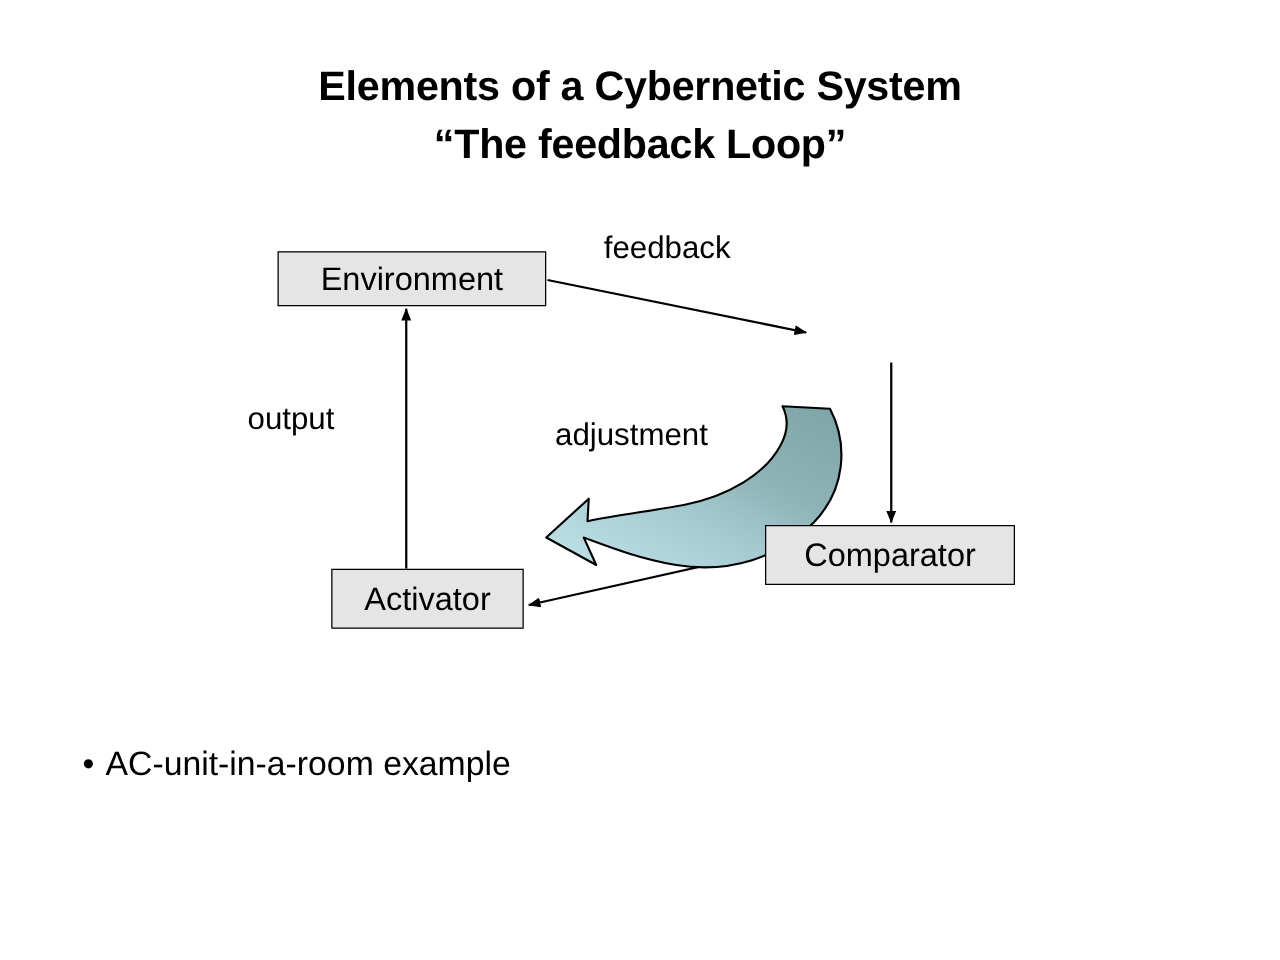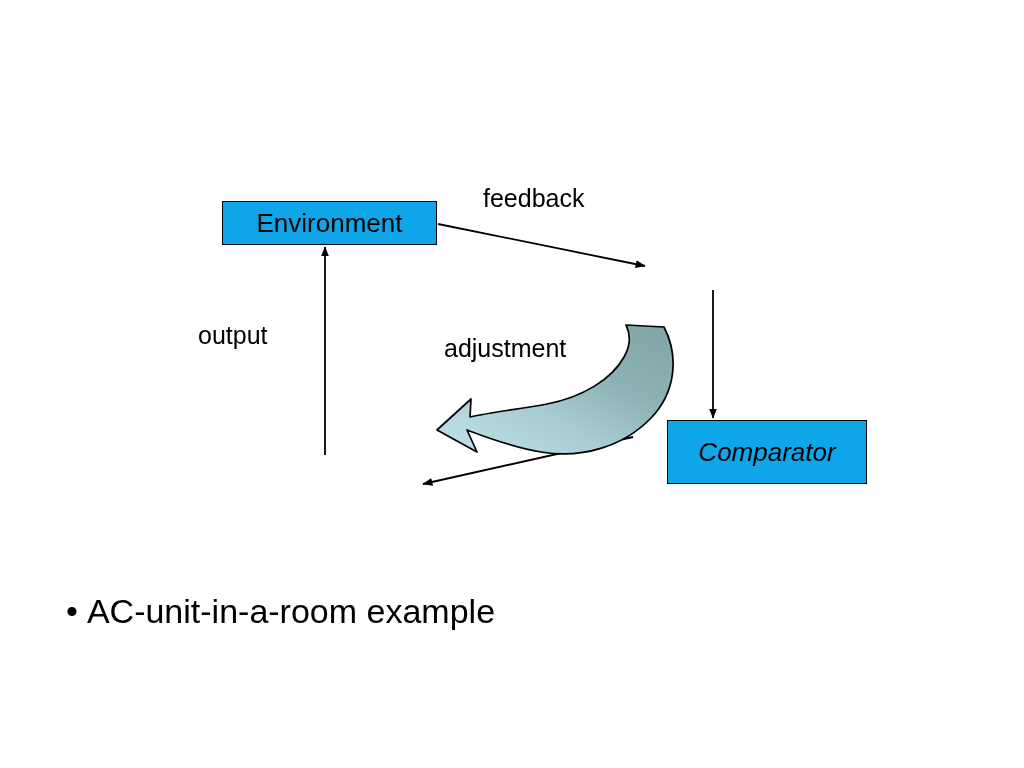--- a/index.html
+++ b/index.html
@@ -44,71 +44,73 @@
     left: 0;
     top: 0;
     width: 1024px;
     height: 768px;
   }
 
   
   .node-box {
     position: absolute;
     box-sizing: border-box;
-    background: #0ea5e9;
+    background: #e5e5e5;
     border: 1.6px solid #000000;
     display: flex;
     align-items: center;
     justify-content: center;
     font-size: 26px;
     line-height: 1;
     color: #000000;
     white-space: nowrap;
     z-index: 5;
   }
   .node-environment { left: 222px; top: 201px; width: 215px; height: 44px; }
   .node-sensor      { left: 649px; top: 240px; width: 130px; height: 50px; }
-  .node-comparator  { left: 667px; top: 420px; width: 200px; height: 64px; font-style: italic; }
+  .node-comparator  { left: 612px; top: 420px; width: 200px; height: 48px; }
   .node-activator   { left: 265px; top: 455px; width: 154px; height: 48px; }
 
   
   .edge-label {
     position: absolute;
     font-size: 25px;
     line-height: 1;
     color: #000000;
     white-space: nowrap;
     z-index: 6;
   }
   .label-feedback   { left: 483px; top: 186px; }
   .label-output     { left: 198px; top: 323px; }
   .label-adjustment { left: 444px; top: 336px; z-index: 7; }
 
   
   .bullet-row {
     position: absolute;
     left: 66px;
     top: 594px;
-    font-size: 34px;
+    font-size: 27px;
     line-height: 34px;
     color: #000000;
     white-space: nowrap;
   }
   .bullet-dot {
     display: inline-block;
     margin-right: 9px;
   }
   .bullet-text { display: inline-block; }
 </style>
 </head>
 <body>
 
 <div id="slide">
 
   <div class="title-block">
+    <span class="title-line-1">Elements of a Cybernetic System</span>
+    <span class="title-line-2">“The feedback Loop”</span>
   </div>
 
   <svg id="diagram" viewBox="0 0 1024 768" width="1024" height="768" xmlns="http://www.w3.org/2000/svg">
 
     <defs>
       <marker id="arrowhead" markerWidth="10" markerHeight="8" refX="9.4" refY="4" orient="auto" markerUnits="userSpaceOnUse">
         <path d="M0,0 L10,4 L0,8 z" fill="#000000"></path>
       </marker>
       <linearGradient id="adjGrad" x1="1" y1="0" x2="0.08" y2="0.95">
         <stop offset="0%" stop-color="#7FA4A6"></stop>
@@ -142,20 +144,23 @@
 
   <div class="node-box node-environment">
     <span>Environment</span>
   </div>
 
 
   <div class="node-box node-comparator">
     <span>Comparator</span>
   </div>
 
+  <div class="node-box node-activator">
+    <span>Activator</span>
+  </div>
 
   <div class="edge-label label-feedback">feedback</div>
 
   <div class="edge-label label-output">output</div>
 
   <div class="edge-label label-adjustment">adjustment</div>
 
   <div class="bullet-row">
     <span class="bullet-dot">•</span><span class="bullet-text">AC-unit-in-a-room example</span>
   </div>

